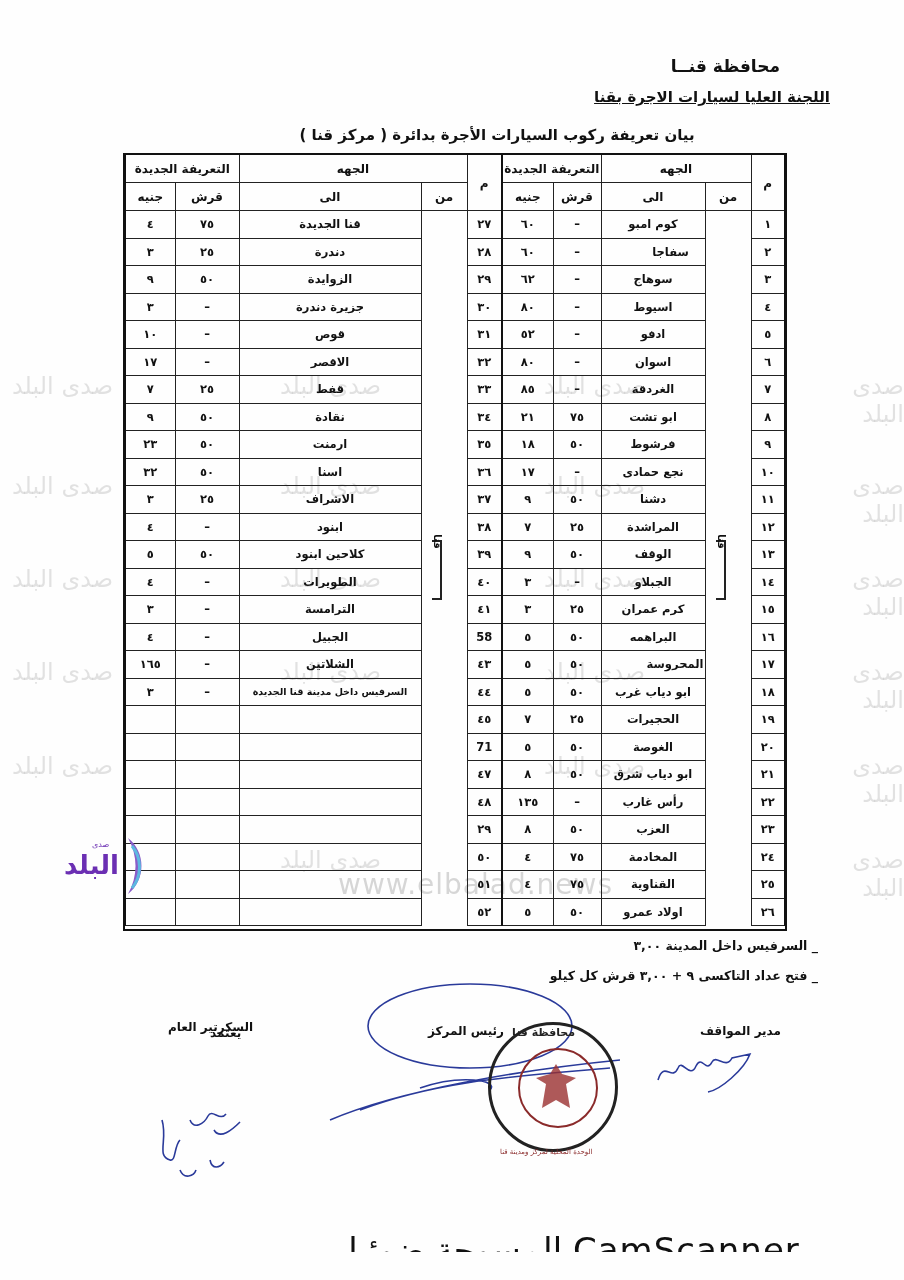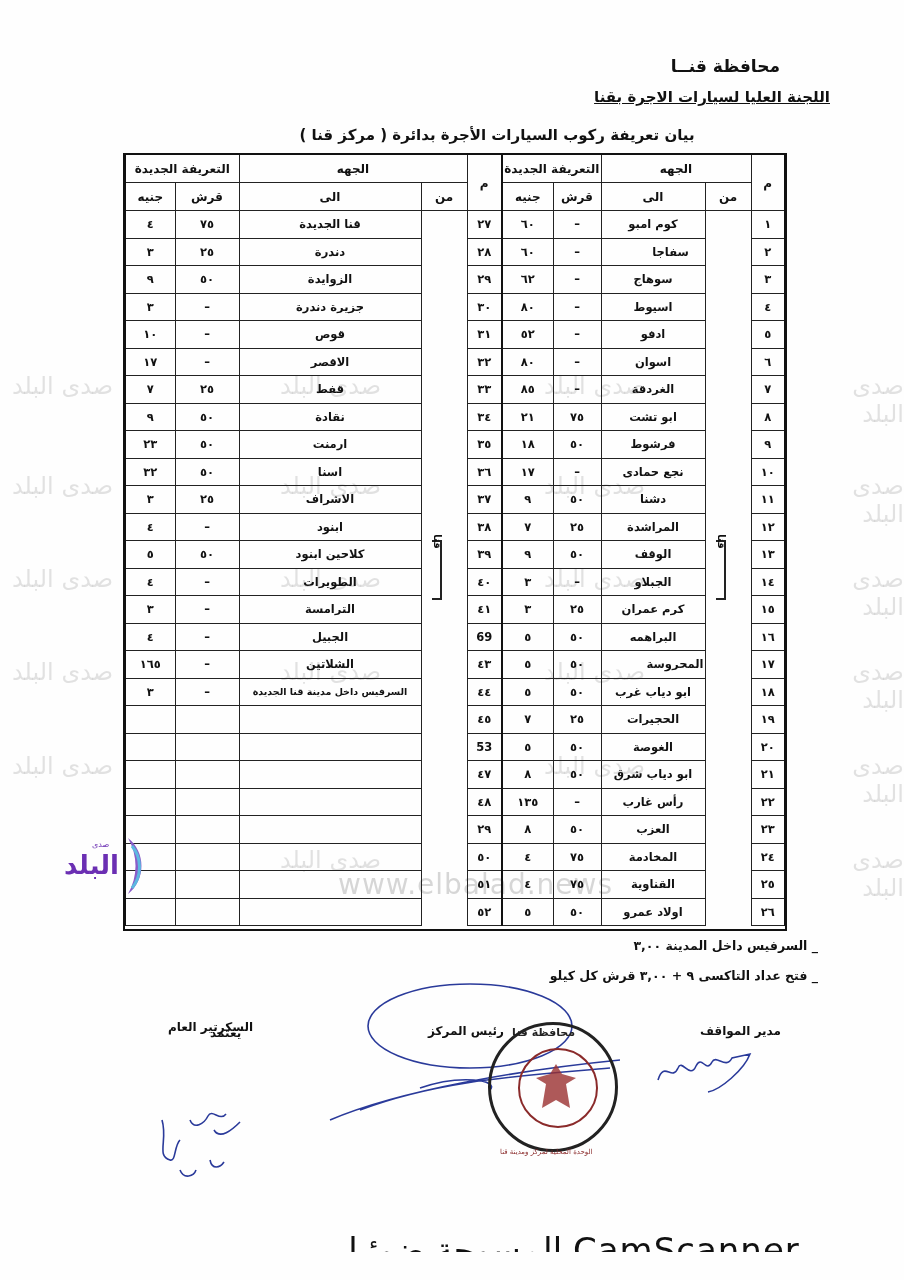--- a/index.html
+++ b/index.html
@@ -287,21 +287,21 @@
         <td>٢٥</td>
         <td style="direction: rtl;">كرم عمران</td>
         <td class="from"></td>
         <td class="thick-r">١٥</td>
       </tr>
       <tr>
         <td class="thick-l">٤</td>
         <td>–</td>
         <td style="direction: rtl;">الجبيل</td>
         <td class="from"></td>
-        <td class="thick-r">69</td>
+        <td class="thick-r">58</td>
         <td>٥</td>
         <td>٥٠</td>
         <td style="direction: rtl;">البراهمه</td>
         <td class="from"></td>
         <td class="thick-r">١٦</td>
       </tr>
       <tr>
         <td class="thick-l">١٦٥</td>
         <td>–</td>
         <td style="direction: rtl;">الشلاتين</td>
@@ -335,21 +335,21 @@
         <td>٢٥</td>
         <td style="direction: rtl;">الحجيرات</td>
         <td class="from"></td>
         <td class="thick-r">١٩</td>
       </tr>
       <tr>
         <td class="thick-l"></td>
         <td></td>
         <td style="direction: rtl;"></td>
         <td class="from"></td>
-        <td class="thick-r">53</td>
+        <td class="thick-r">71</td>
         <td>٥</td>
         <td>٥٠</td>
         <td style="direction: rtl;">الغوصة</td>
         <td class="from"></td>
         <td class="thick-r">٢٠</td>
       </tr>
       <tr>
         <td class="thick-l"></td>
         <td></td>
         <td style="direction: rtl;"></td>

